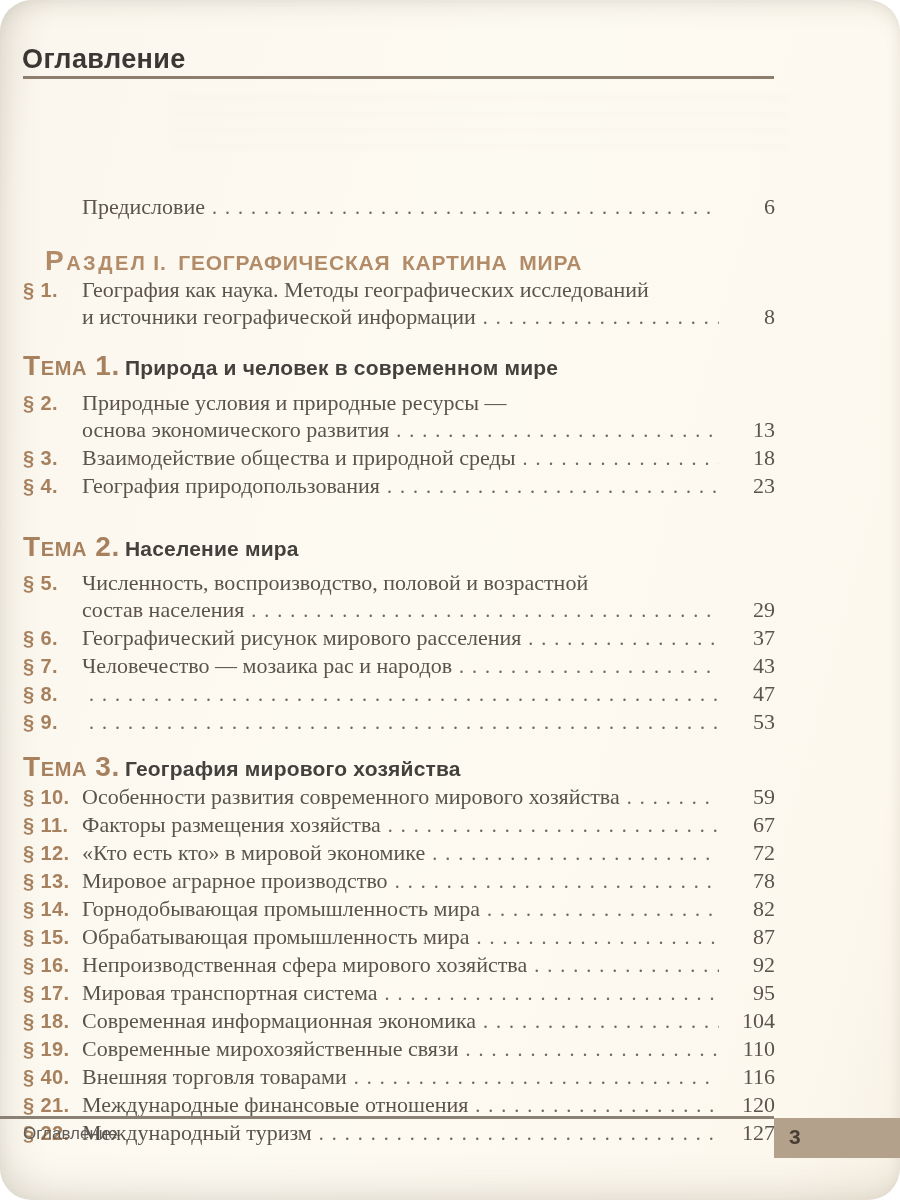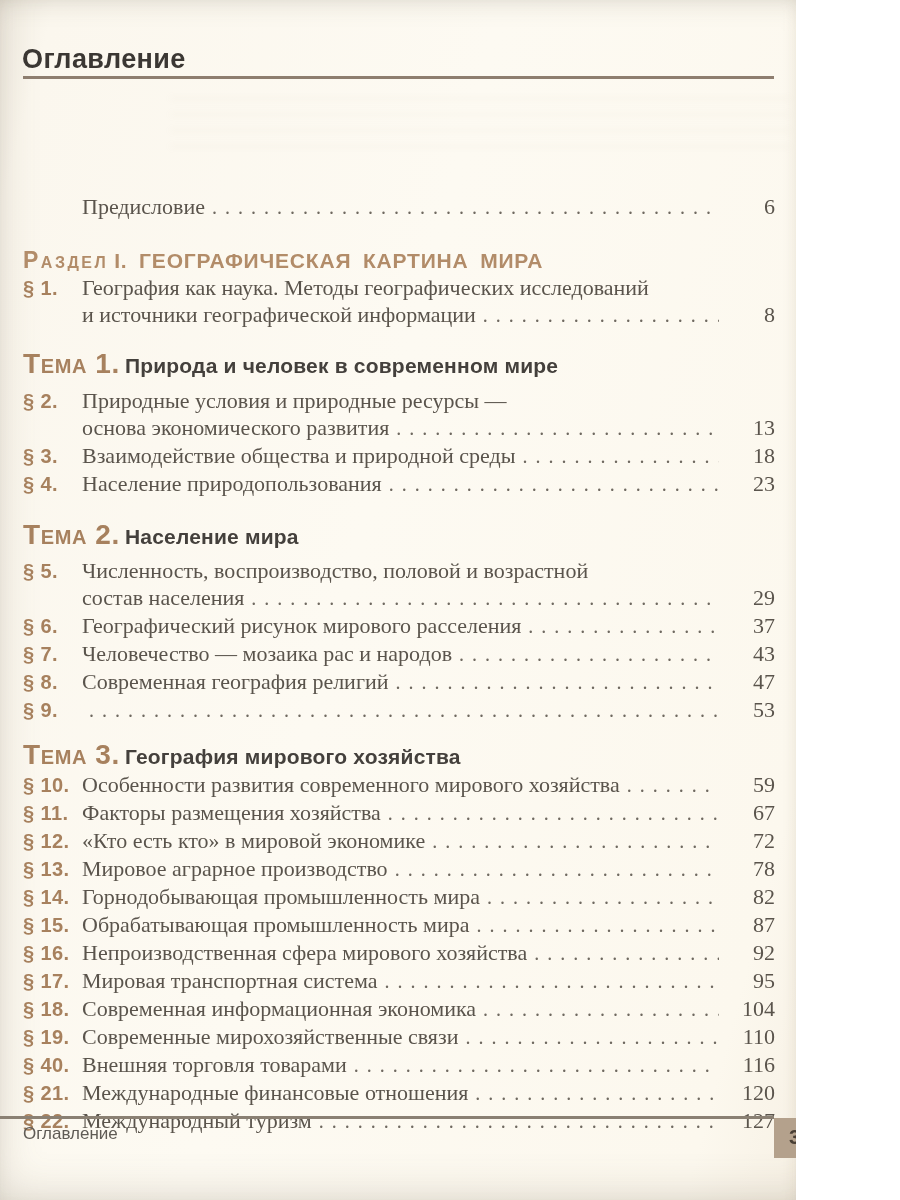--- a/index.html
+++ b/index.html
@@ -1,23 +1,24 @@
 <!DOCTYPE html>
 <html lang="ru" style="--header_title: #3b3733; --header_rule: #8e7e6f; --accent_brown: #a7815e; --section_heading: #b28c69; --tema_title: #44403c; --body_text: #5a544c; --dots: #6f6960; --footer_rule: #8a8073; --footer_text: #5f5b55; --page_box_bg: #b4a18c; --page_box_text: #483e34;"><head>
 <meta charset="utf-8">
 <style>
   html,body{margin:0;padding:0;}
   body{width:900px;height:1200px;font-family:"Liberation Serif",serif;}
 
   .page{
-    position:relative;width:796px;height:1200px;overflow:hidden;
+    position:relative;width:900px;height:1200px;overflow:hidden;
     background:linear-gradient(105deg,#f3eee4 0%,#fbf7ee 5%,#fdfaf2 45%,#fcf8ee 90%,#f7f1e5 100%);
     box-shadow:inset 0 16px 28px -18px rgba(120,110,95,.28),
                inset 16px -22px 46px -24px rgba(120,105,85,.30),
                inset -6px 0 18px -12px rgba(170,155,135,.25);
+    border-radius:32px;
   }
 
   
   .ghost{
     position:absolute;left:170px;top:96px;width:620px;height:52px;
     background:repeating-linear-gradient(0deg,rgba(185,175,158,.14) 0 3px,transparent 3px 16px);
     filter:blur(3px);opacity:.5;pointer-events:none;
   }
 
   
@@ -42,30 +43,30 @@
   .t{flex:0 0 auto;}
   .dots{flex:1 1 auto;overflow:hidden;white-space:nowrap;margin:0 2px 0 7px;
         font-size:20px;letter-spacing:8px;color:var(--dots,#6f6960);}
   .dots::after{content:"..................................................................................................";}
   .pg{flex:0 0 54px;text-align:right;}
 
   
   .ghead{font-family:"Liberation Sans",sans-serif;font-weight:bold;line-height:27px;}
   .ghead .hlabel{font-variant:small-caps;color:var(--accent_brown,#a7815e);}
   .ghead.razdel{font-size:21px;color:var(--section_heading,#b08a68);}
-  .ghead.razdel .hlabel{font-size:23px;letter-spacing:2.5px;color:var(--section_heading,#b08a68);}
+  .ghead.razdel .hlabel{font-size:28px;letter-spacing:2.5px;color:var(--section_heading,#b08a68);margin-left:22px;}
   .ghead.razdel .htitle{letter-spacing:.8px;word-spacing:5px;margin-left:6px;}
   .ghead.tema{font-size:21px;color:var(--tema_title,#44403c);}
   .ghead.tema .hlabel{font-size:28px;letter-spacing:.6px;}
   .ghead.tema .htitle{margin-left:5px;letter-spacing:.2px;}
 
   
   .g1 .ghead{margin-top:26px}.g1 .gents{margin-top:0}
   .g2 .ghead{margin-top:21px}.g2 .gents{margin-top:8px}
-  .g3 .ghead{margin-top:23px}.g3 .gents{margin-top:7px}
+  .g3 .ghead{margin-top:33px}.g3 .gents{margin-top:7px}
   .g4 .ghead{margin-top:17px}.g4 .gents{margin-top:1px}
 
   
   .ftr-rule{position:absolute;left:0;top:1116px;width:774px;height:3px;background:var(--footer_rule,#8a8073);}
   .ftr-label{
     position:absolute;left:23px;top:1124px;
     font-family:"Liberation Sans",sans-serif;font-size:17px;color:var(--footer_text,#5f5b55);
   }
   .pagebox{
     position:absolute;left:774px;top:1118px;width:126px;height:40px;
@@ -139,21 +140,21 @@
                   <span class="t">Взаимодействие общества и природной среды</span>
                   <span class="dots"></span>
                   <span class="pg">18</span>
                 </div>
               </div>
             </div>
             <div class="entry">
               <span class="num">§ 4.</span>
               <div class="body">
                 <div class="line last">
-                  <span class="t">Население природопользования</span>
+                  <span class="t">География природопользования</span>
                   <span class="dots"></span>
                   <span class="pg">23</span>
                 </div>
               </div>
             </div>
           </div>
         </div>
         <div class="group g3">
           <div class="ghead tema"><span class="hlabel">Тема 2.</span><span class="htitle">Население мира</span></div>
           <div class="gents">
@@ -185,21 +186,20 @@
                   <span class="t">Человечество — мозаика рас и народов</span>
                   <span class="dots"></span>
                   <span class="pg">43</span>
                 </div>
               </div>
             </div>
             <div class="entry">
               <span class="num">§ 8.</span>
               <div class="body">
                 <div class="line last">
-                  <span class="t">Современная география религий</span>
                   <span class="dots"></span>
                   <span class="pg">47</span>
                 </div>
               </div>
             </div>
             <div class="entry">
               <span class="num">§ 9.</span>
               <div class="body">
                 <div class="line last">
                   <span class="dots"></span>

